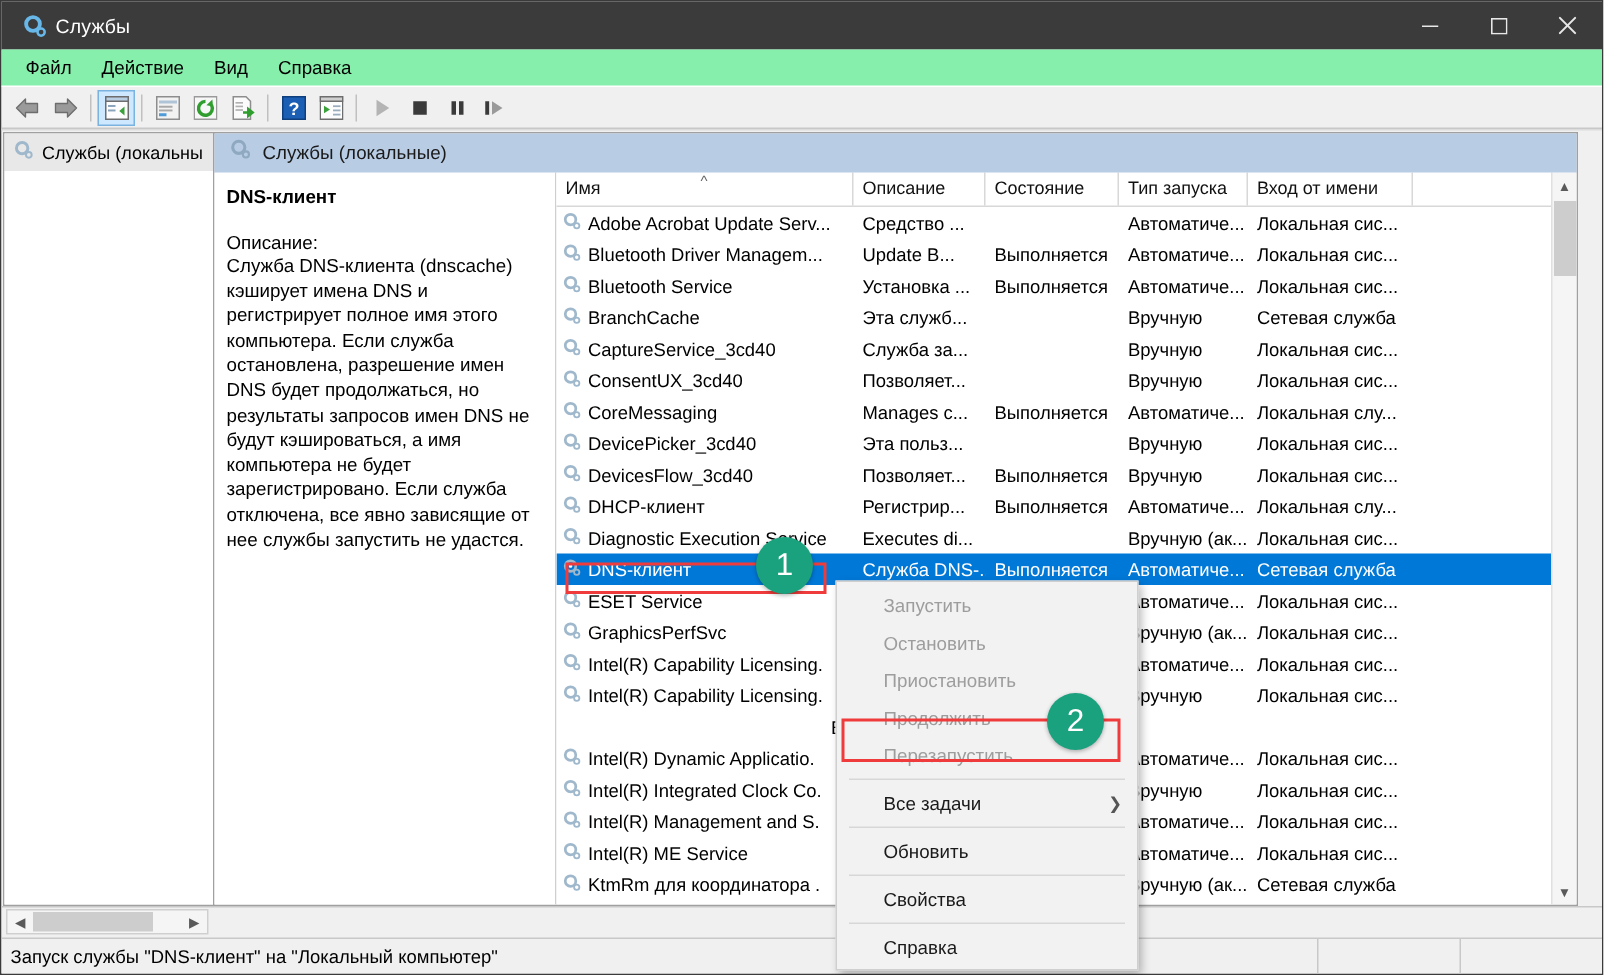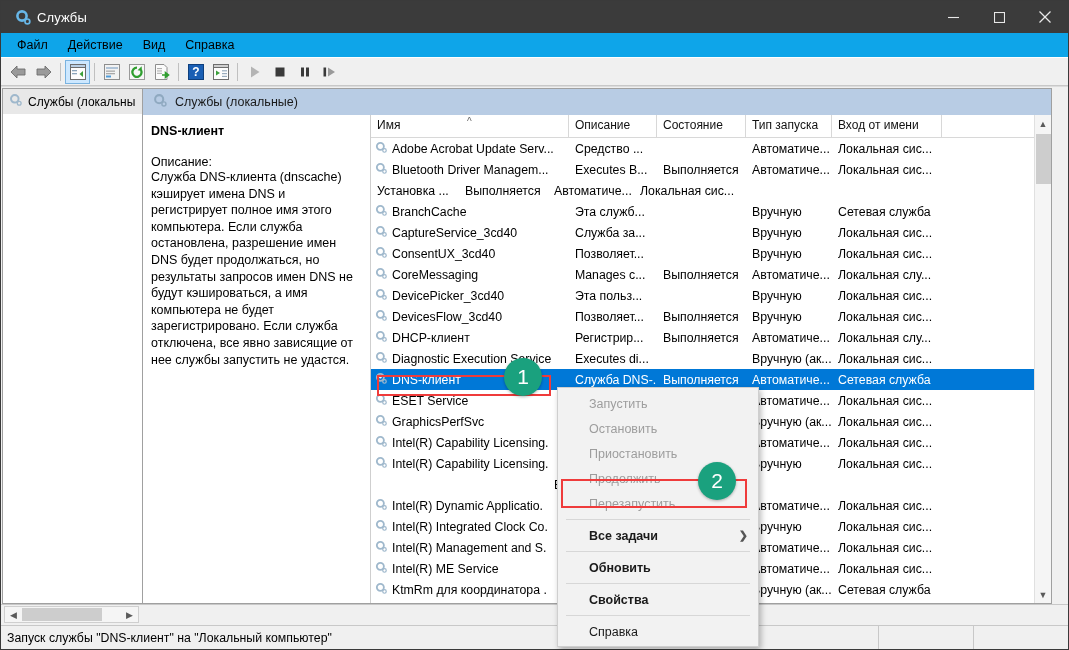--- a/index.html
+++ b/index.html
@@ -34,21 +34,21 @@
   .titlebar-spacer { flex: 1; }
   .winbtn {
     width: 46px; height: 32px; display: flex;
     align-items: center; justify-content: center;
     color: #e8e8e8;
   }
   .winbtn svg { display: block; }
 
   
   .menubar {
-    height: 25px; background: #0ea5e9;
+    height: 25px; background: #86efac;
     display: flex; align-items: center;
     border-bottom: 1px solid #ffffff;
     flex: none;
   }
   .menuitem {
     font-size: 12.5px; color: #000; padding: 3px 9px;
     margin-left: 2px;
   }
   .menuitem:first-child { margin-left: 7px; }
 
@@ -212,21 +212,21 @@
     border: 1px solid #cfcfcf;
     box-shadow: 2px 3px 6px rgba(0,0,0,.28);
     z-index: 50; padding: 3px 0 2px 0;
   }
   .ctx-item {
     height: 25px; display: flex; align-items: center;
     padding-left: 31px; font-size: 12.5px; color: #1a1a1a;
     position: relative;
   }
   .ctx-item.disabled { color: #9d9d9d; }
-  .ctx-item.bold { font-weight: bold; }
+  .ctx-item.bold { font-weight: normal; }
   .ctx-item .submenu-arrow {
     position: absolute; right: 10px; font-size: 11px; color: #555;
   }
   .ctx-sep {
     height: 1px; background: #d7d7d7; margin: 3px 8px 3px 8px;
   }
 
   
   .redbox {
     position: absolute; border: 2px solid #ef3b3b;
@@ -435,26 +435,34 @@
               </div>
               <div class="row">
                 <div class="cell name" style="width: 198px;">
                   <span><svg class="svc-ico" width="13" height="13" viewBox="0 0 17 17">
                       <circle cx="7" cy="7" r="4.6" fill="none" stroke="#9fb8cc" stroke-width="2.4"></circle>
                       <circle cx="7" cy="7" r="1.6" fill="#ffffff"></circle>
                       <circle cx="12.4" cy="12.4" r="2.3" fill="none" stroke="#9fb8cc" stroke-width="1.6"></circle>
                     </svg></span>
                   <span>Bluetooth Driver Managem...</span>
                 </div>
-                <div class="cell" style="width: 88px;">Executes B...</div>
+                <div class="cell" style="width: 88px;">Update B...</div>
                 <div class="cell" style="width: 89px;">Выполняется</div>
                 <div class="cell" style="width: 86px;">Автоматиче...</div>
                 <div class="cell" style="width: 110px;">Локальная сис...</div>
               </div>
               <div class="row">
+                <div class="cell name" style="width: 198px;">
+                  <span><svg class="svc-ico" width="13" height="13" viewBox="0 0 17 17">
+                      <circle cx="7" cy="7" r="4.6" fill="none" stroke="#9fb8cc" stroke-width="2.4"></circle>
+                      <circle cx="7" cy="7" r="1.6" fill="#ffffff"></circle>
+                      <circle cx="12.4" cy="12.4" r="2.3" fill="none" stroke="#9fb8cc" stroke-width="1.6"></circle>
+                    </svg></span>
+                  <span>Bluetooth Service</span>
+                </div>
                 <div class="cell" style="width: 88px;">Установка ...</div>
                 <div class="cell" style="width: 89px;">Выполняется</div>
                 <div class="cell" style="width: 86px;">Автоматиче...</div>
                 <div class="cell" style="width: 110px;">Локальная сис...</div>
               </div>
               <div class="row">
                 <div class="cell name" style="width: 198px;">
                   <span><svg class="svc-ico" width="13" height="13" viewBox="0 0 17 17">
                       <circle cx="7" cy="7" r="4.6" fill="none" stroke="#9fb8cc" stroke-width="2.4"></circle>
                       <circle cx="7" cy="7" r="1.6" fill="#ffffff"></circle>

